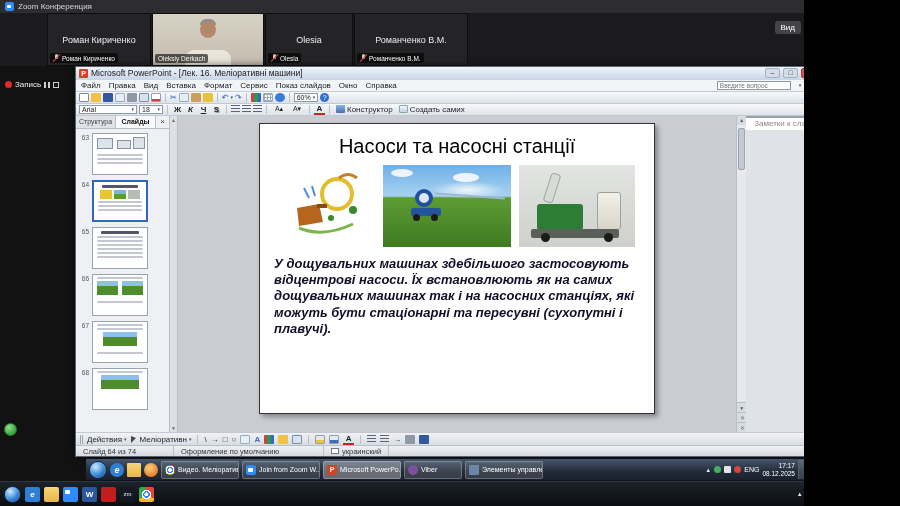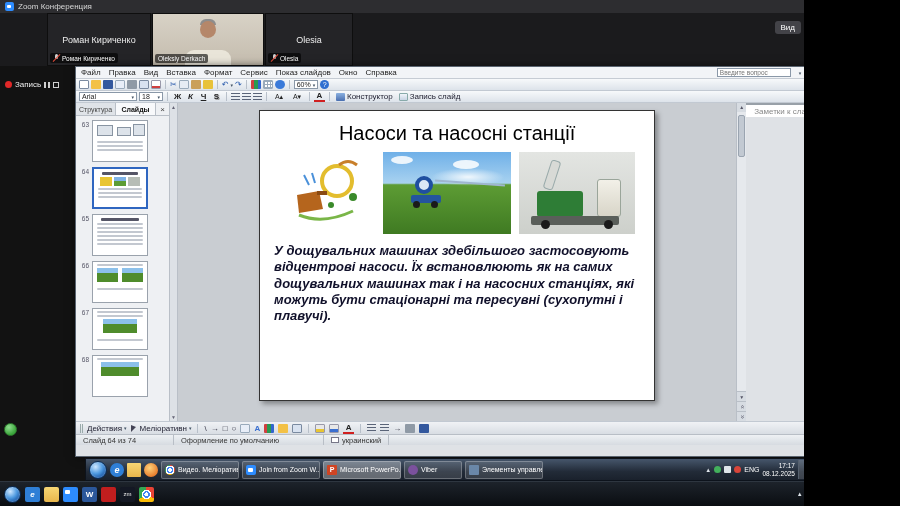--- a/index.html
+++ b/index.html
@@ -219,35 +219,49 @@
         <span>Oleksiy Derkach</span>
       </div>
     </div>
     <div class="tile" style="width:88px">
       <div class="cname">Olesia</div>
       <div class="plabel">
         <span class="micoff"></span>
         <span>Olesia</span>
       </div>
     </div>
+    <div class="tile" style="width:114px">
+      <div class="cname">Романченко В.М.</div>
+      <div class="plabel">
+        <span class="micoff"></span>
+        <span>Романченко В.М.</span>
+      </div>
+    </div>
   </div>
 
   <div class="recpill">
     <span class="recdot"></span>
     <span>Запись</span>
     <span class="recpause"></span>
     <span class="recbtn"></span>
   </div>
 
   <div class="viewbtn">Вид</div>
 
   <div class="greenwidget"></div>
 
   <div class="ppt">
 
+    <div class="ptitle">
+      <span class="i-ppt">P</span>
+      <span class="txt">Microsoft PowerPoint - [Лек. 16. Меліоративні машини]</span>
+      <span class="wb">–</span>
+      <span class="wb">□</span>
+      <span class="wb close">×</span>
+    </div>
 
     <div class="pmenu">
       <span>Файл</span>
       <span>Правка</span>
       <span>Вид</span>
       <span>Вставка</span>
       <span>Формат</span>
       <span>Сервис</span>
       <span>Показ слайдов</span>
       <span>Окно</span>
@@ -310,21 +324,21 @@
       <span class="fmt" style="width:16px;font-size:7px;">А▾</span>
       <span class="sep"></span>
       <span class="fclr">А</span>
       <span class="sep"></span>
       <span class="tbtn">
         <span class="bicon"></span>
         <span>Конструктор</span>
       </span>
       <span class="tbtn">
         <span class="sicon"></span>
-        <span>Запись слайд</span>
+        <span>Создать самих</span>
       </span>
       <span class="more">»</span>
     </div>
 
     <div class="pbody">
 
       <div class="panel">
         <div class="ptabs">
           <span class="ptab">Структура</span>
           <span class="ptab active">Слайды</span>

